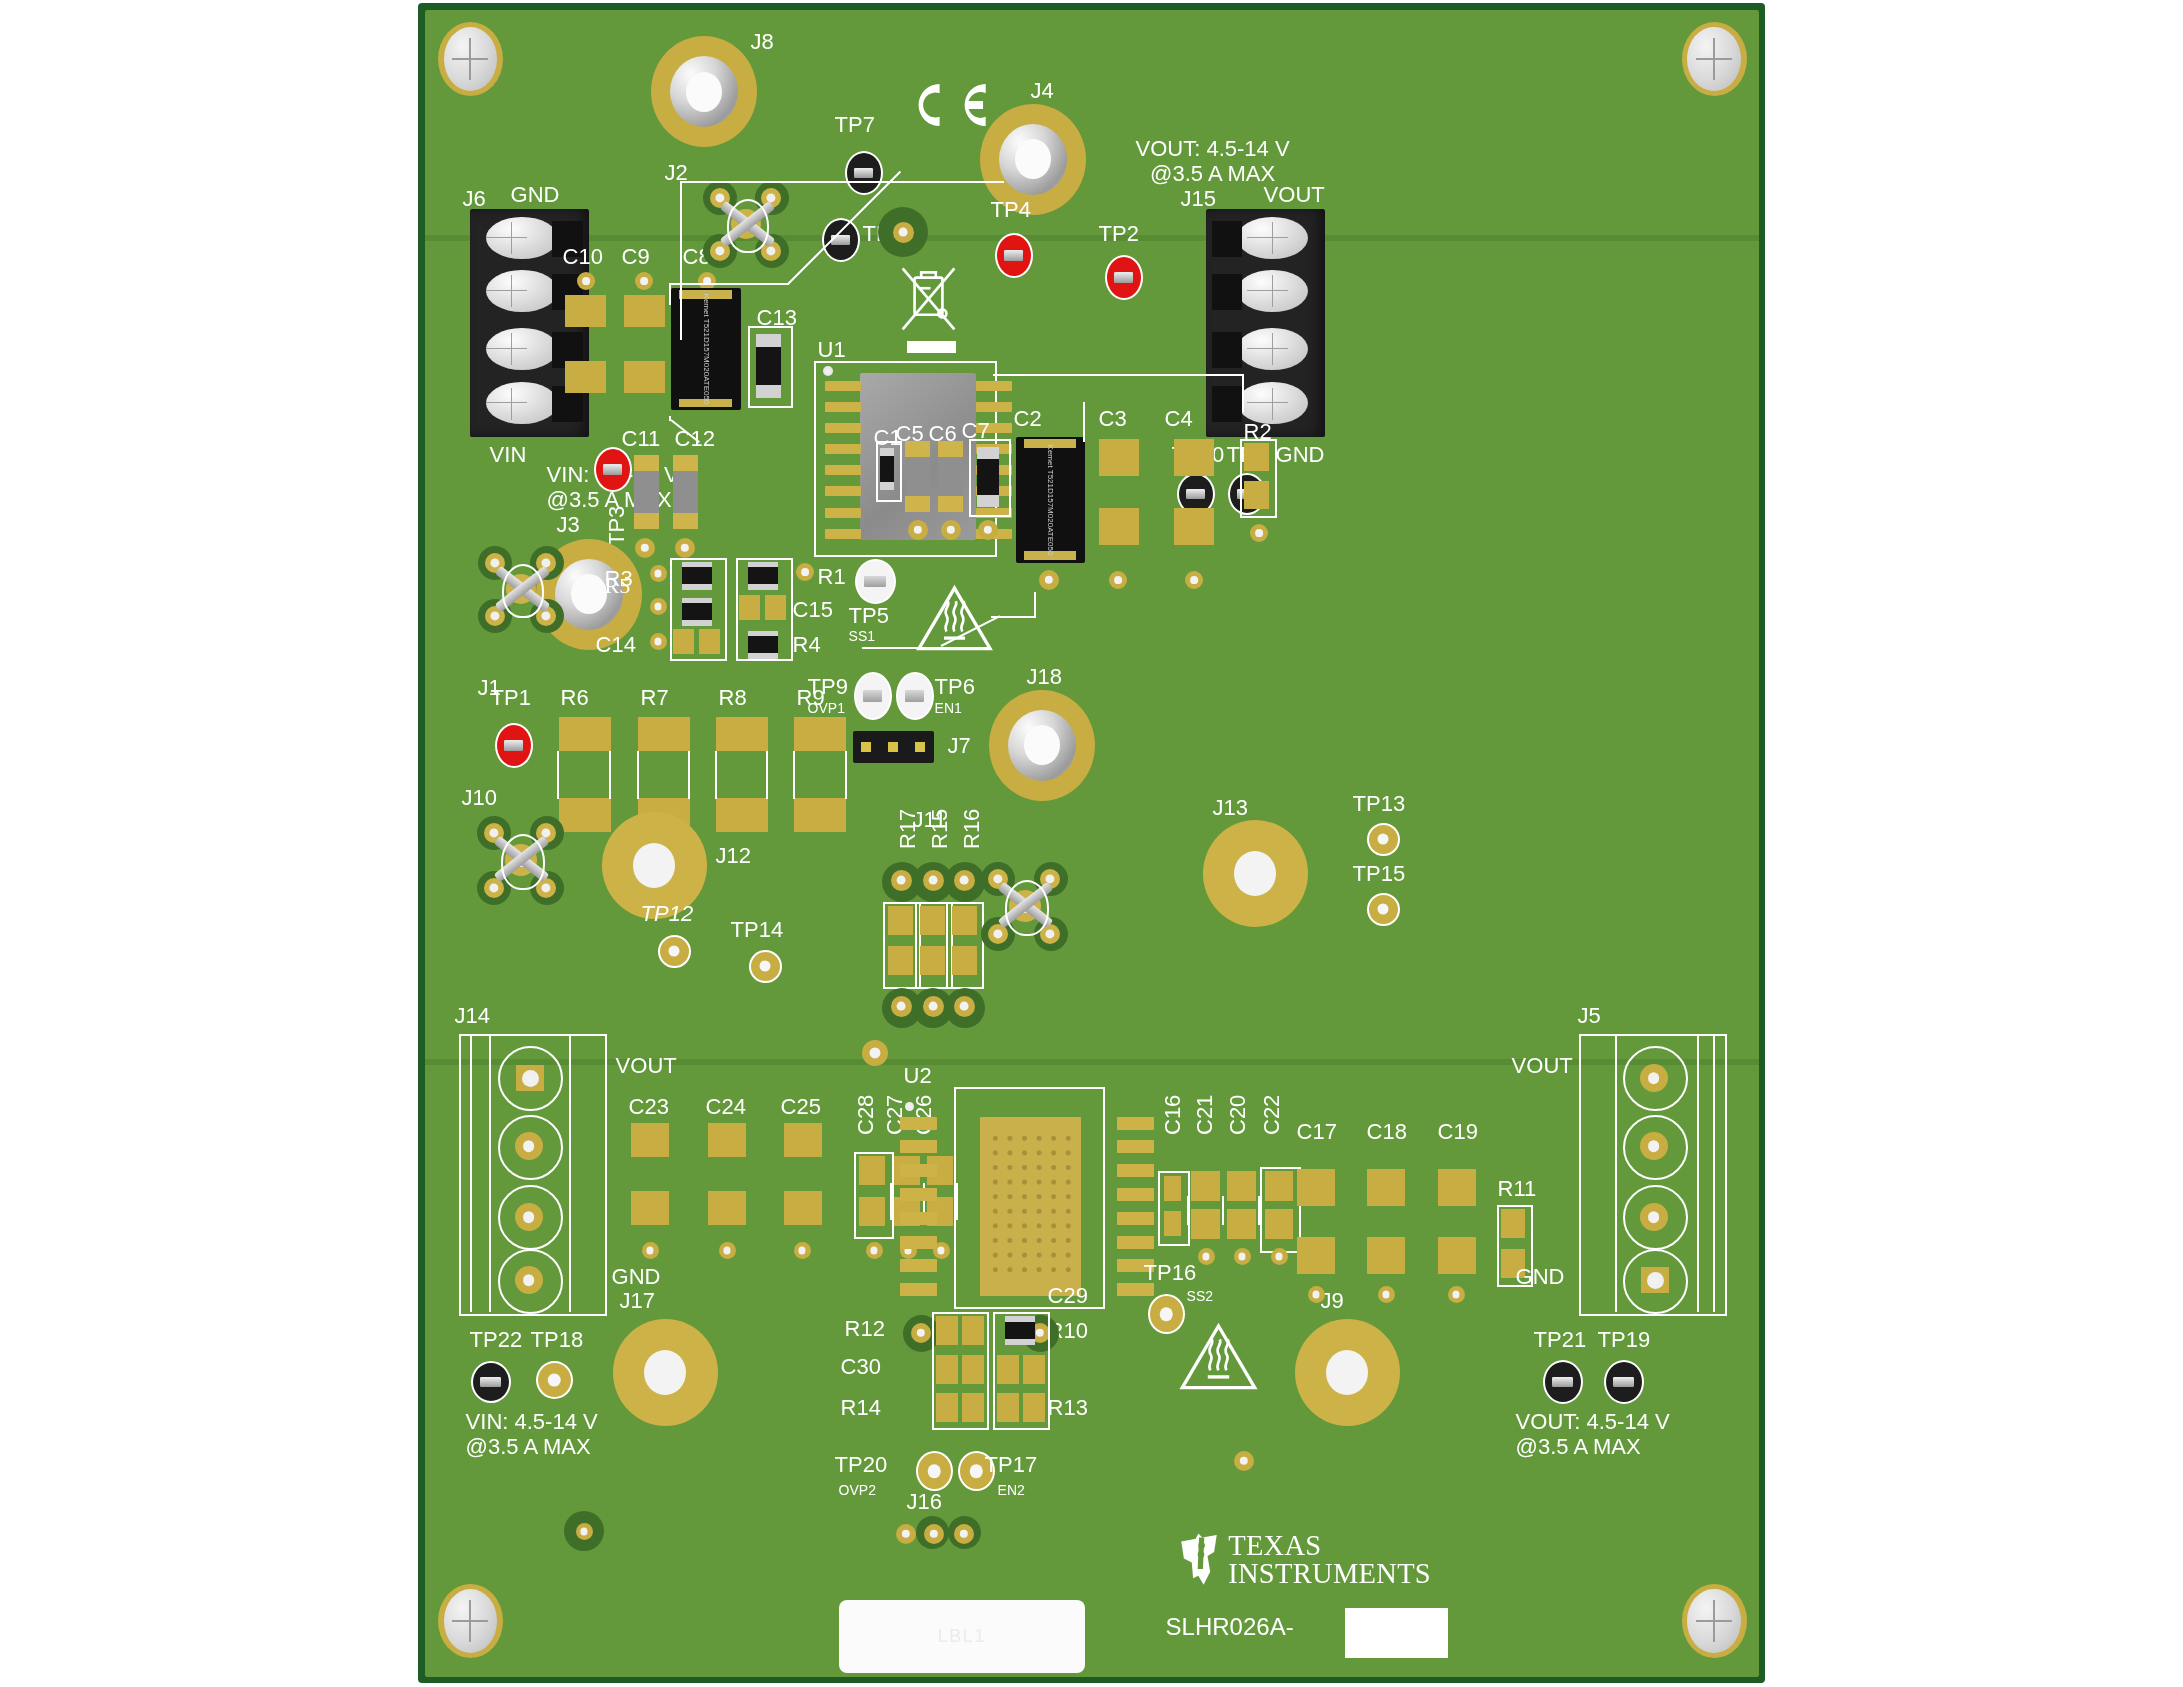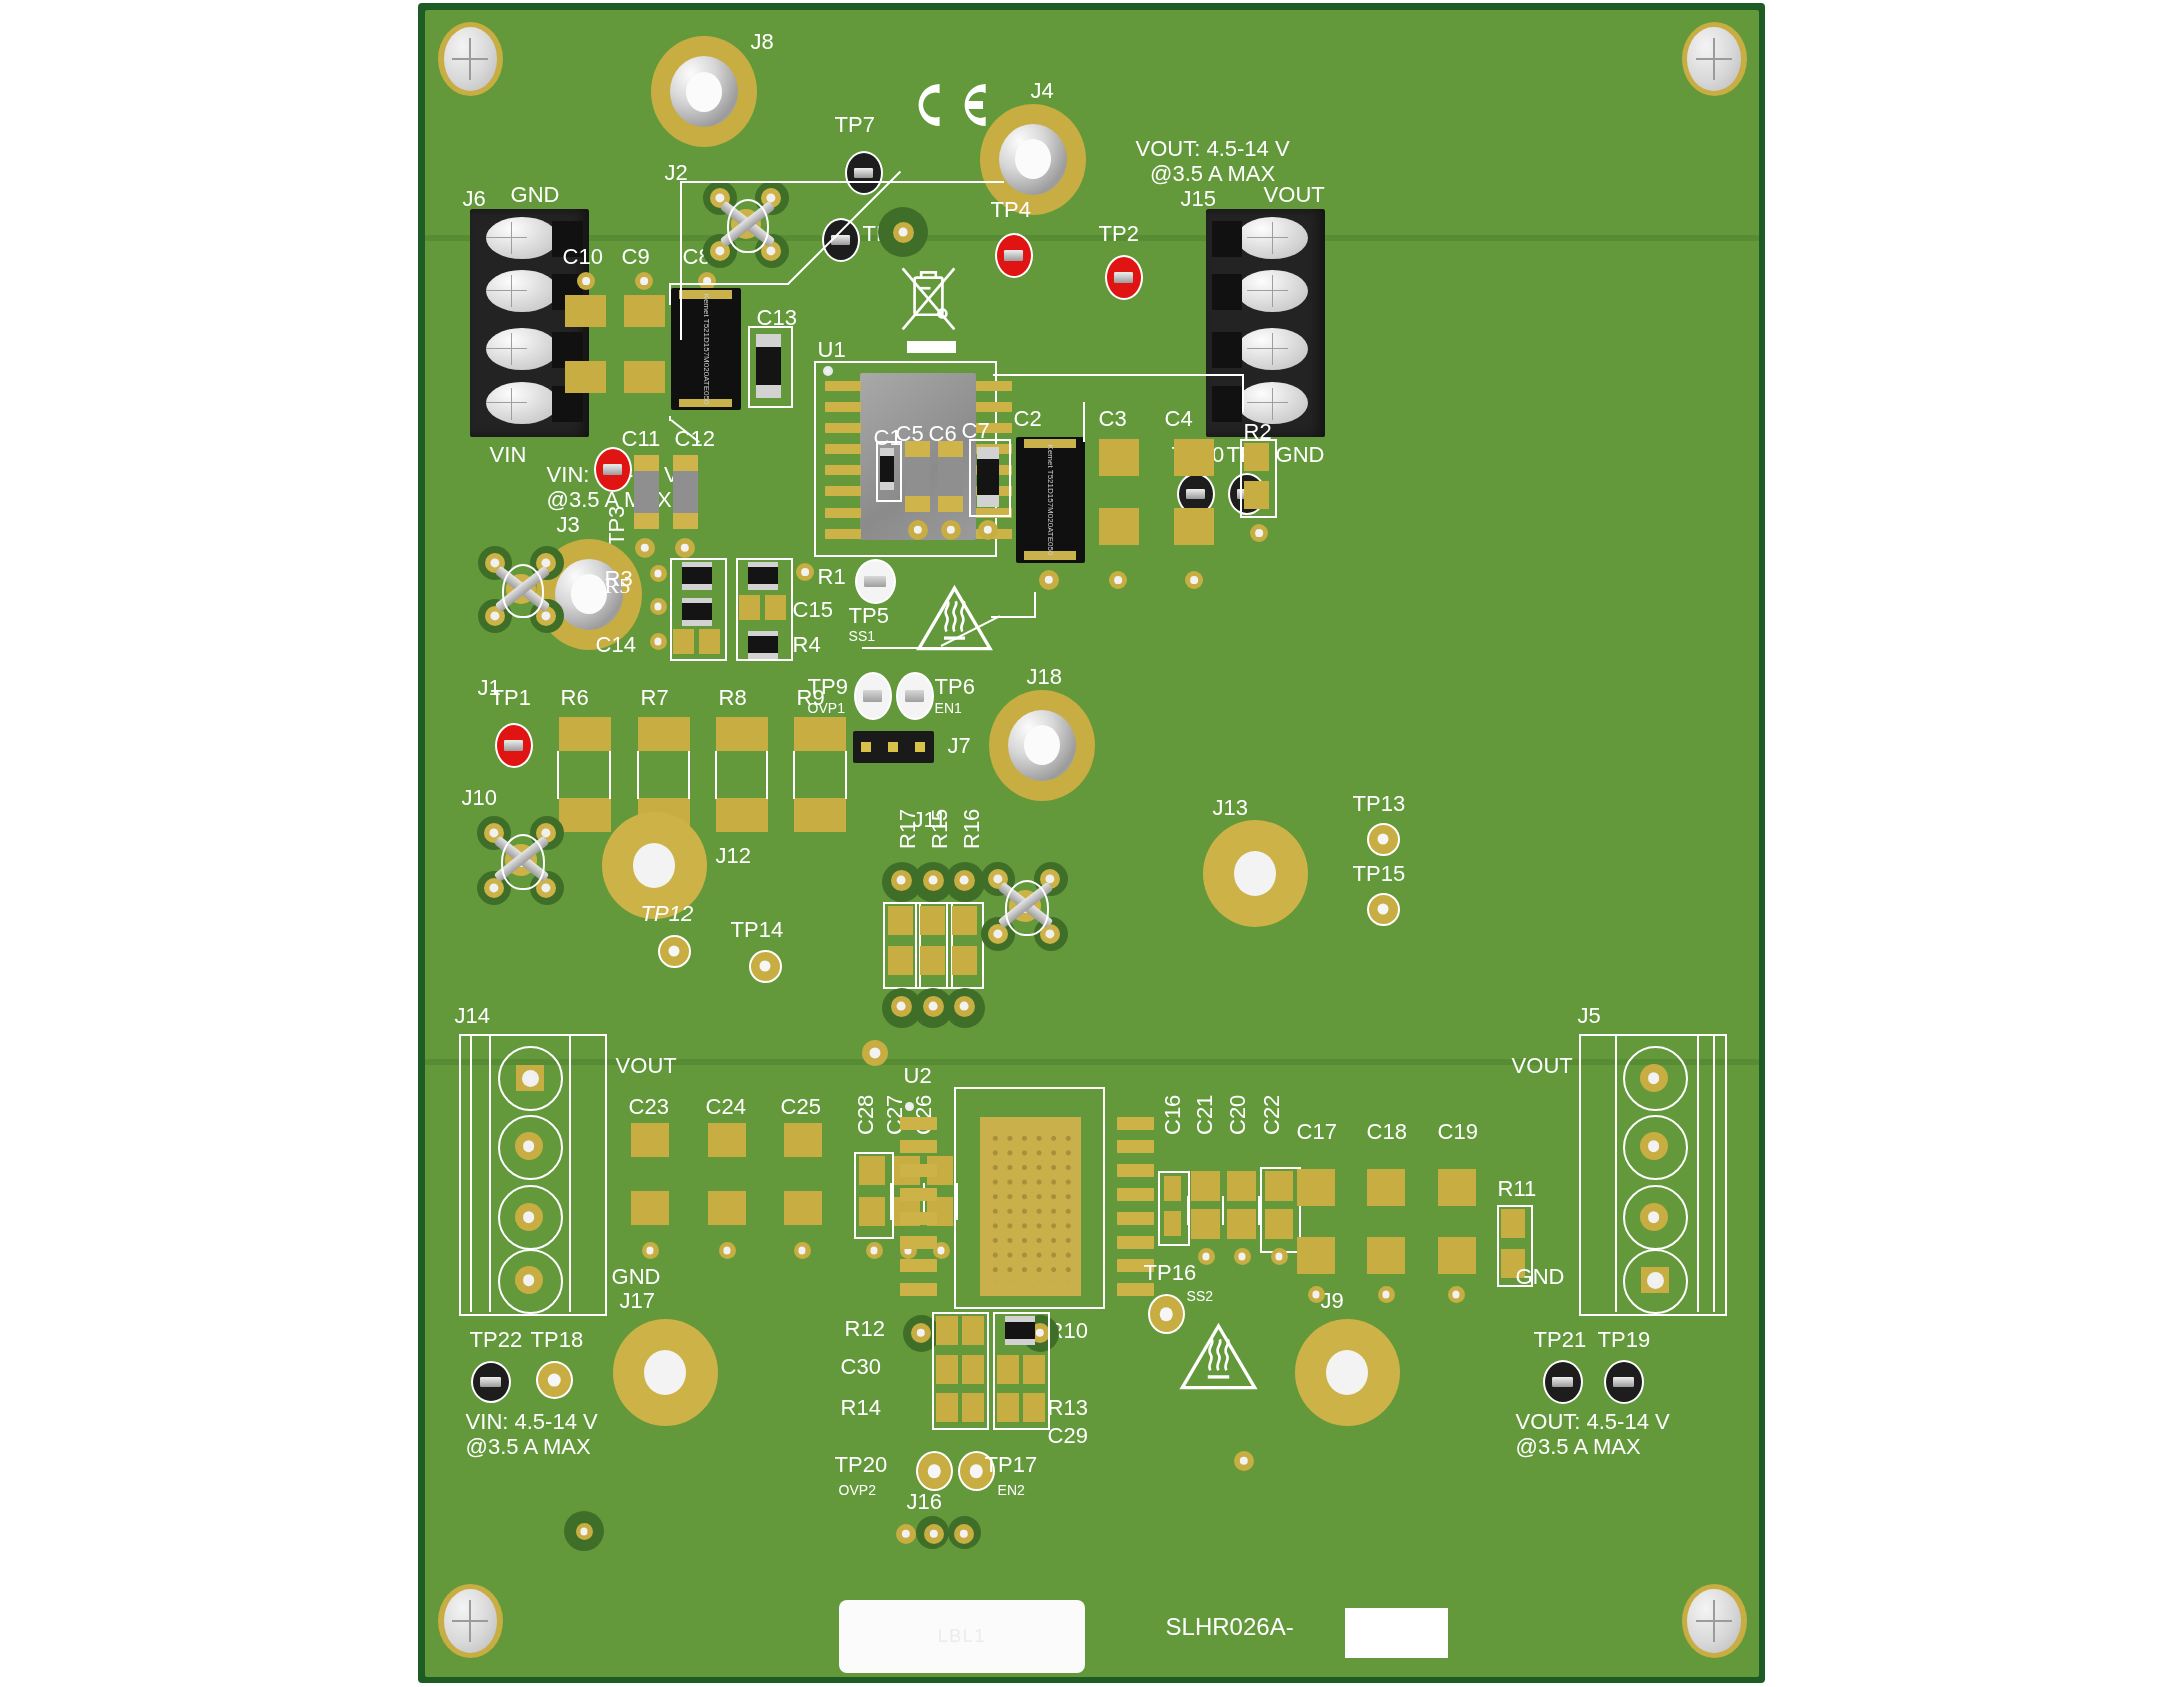--- a/index.html
+++ b/index.html
@@ -673,21 +673,21 @@
       <div class="leadpad" style="left:692px;top:1154px;width:37px;height:13.2px;"></div>
       <div class="leadpad" style="left:692px;top:1178px;width:37px;height:13.2px;"></div>
       <div class="leadpad" style="left:692px;top:1202px;width:37px;height:13.2px;"></div>
       <div class="leadpad" style="left:692px;top:1226px;width:37px;height:13.2px;"></div>
       <div class="leadpad" style="left:692px;top:1249px;width:37px;height:13.2px;"></div>
       <div class="leadpad" style="left:692px;top:1273px;width:37px;height:13.2px;"></div>
 
       <div class="silk s20" style="left:420px;top:1307px;">R12</div>
       <div class="silk s20" style="left:623px;top:1309px;">R10</div>
       <div class="silk s20" style="left:416px;top:1345px;">C30</div>
-      <div class="silk s20" style="left:623px;top:1414px;">C29</div>
+      <div class="silk s20" style="left:623px;top:1274px;">C29</div>
       <div class="silk s20" style="left:416px;top:1386px;">R14</div>
       <div class="silk s20" style="left:623px;top:1386px;">R13</div>
       <div class="antipad" style="left:478px;top:1305px;width:37px;height:37px;"></div>
       <div class="via" style="left:486px;top:1313px;width:20px;height:20px;"></div>
       <div class="antipad" style="left:597px;top:1305px;width:37px;height:37px;"></div>
       <div class="via" style="left:605px;top:1313px;width:20px;height:20px;"></div>
 
       <div class="obox" style="left:507px;top:1302px;width:53px;height:114px;"></div>
       <div class="pad" style="left:511px;top:1306px;width:22.5px;height:29px;"></div>
       <div class="pad" style="left:537px;top:1306px;width:22.5px;height:29px;"></div>
@@ -804,20 +804,32 @@
       <div class="tp black" style="left:1179px;top:1350px;width:36px;height:40px;">
           <div class="bar"></div>
         </div>
       <div class="silk s20" style="left:1091px;top:1400px;">VOUT: 4.5-14 V
 @3.5 A MAX</div>
 
       <div class="via" style="left:809px;top:1441px;width:20px;height:20px;"></div>
       <div class="antipad" style="left:139px;top:1501px;width:40px;height:40px;"></div>
       <div class="via" style="left:151px;top:1513px;width:17px;height:17px;"></div>
 
+      <div class="tilogo" style="left:751px;top:1522px;">
+        <svg width="46" height="61" viewBox="0 0 70 92">
+          <path d="M8 14 L30 10 L34 2 L40 8 L62 4 L58 30 L48 36 L52 60 L42 80 L34 66 L26 70 L24 46 L12 40 Z" fill="#fff"></path>
+          <path d="M35 8 L43 8 L41 56 L33 56 Z" fill="#63993b"></path>
+          <circle cx="39" cy="20" r="5" fill="#63993b"></circle>
+          <circle cx="38" cy="34" r="5" fill="#63993b"></circle>
+        </svg>
+        <div class="tiname">
+          <div class="l1">TEXAS</div>
+          <div class="l2">INSTRUMENTS</div>
+        </div>
+      </div>
 
       <div class="sticker" style="left:414px;top:1590px;width:246px;height:73px;">
         <span>LBL1</span>
       </div>
       <div class="partno" style="left:741px;top:1603px;">SLHR026A-</div>
       <div class="partbox" style="left:920px;top:1598px;width:103px;height:50px;"></div>
 
     </div>
   </div>
 </div>

